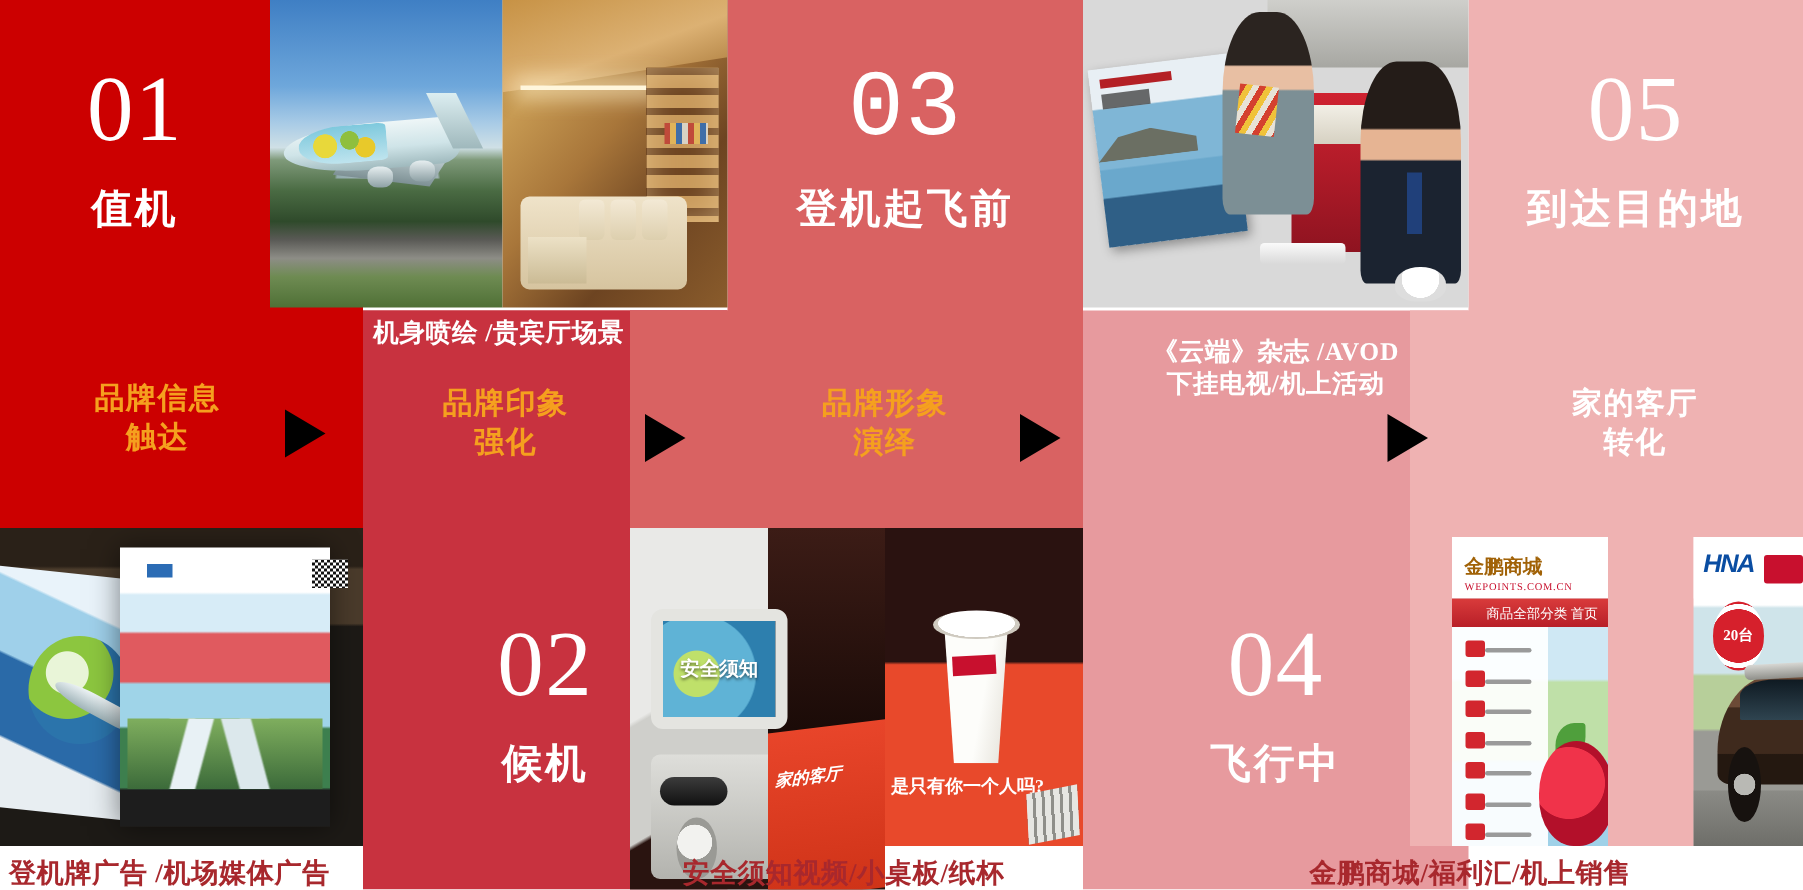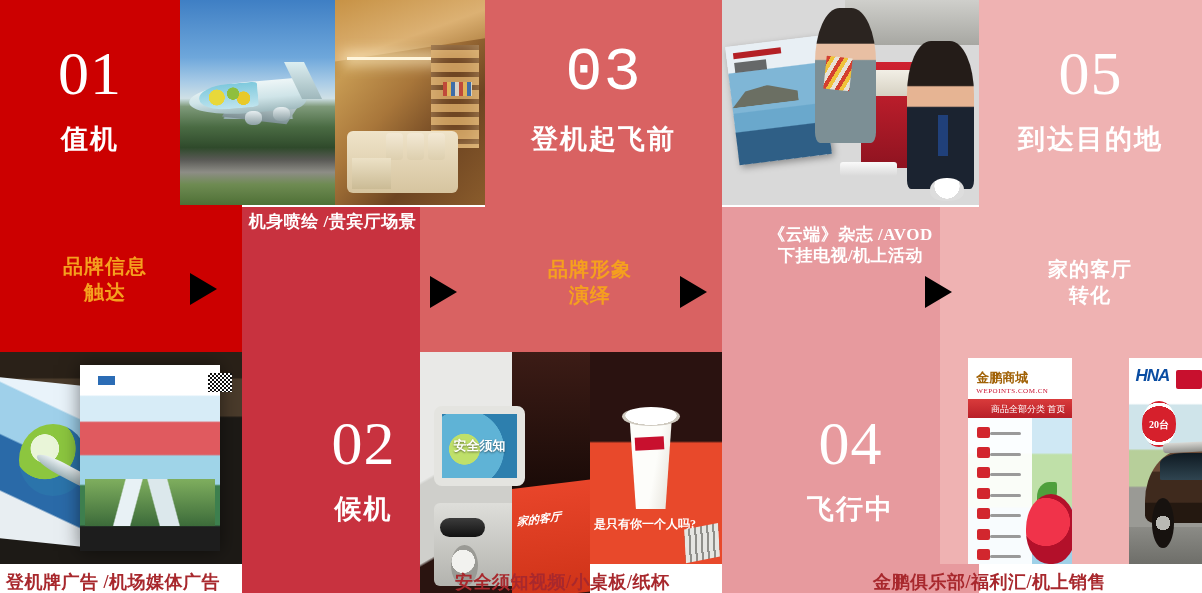--- a/index.html
+++ b/index.html
@@ -582,20 +582,24 @@
   </div>
   <div class="benefit orange" style="left:30px; top:253px; width:150px;">
     <div>品牌信息</div>
     <div>触达</div>
   </div>
   <div class="arrow" style="left:190px; top:273px;"></div>
 
   <div class="img-caption" style="left:180px; top:211px; width:305px;">
     <div>机身喷绘 /贵宾厅场景</div>
   </div>
+  <div class="benefit orange" style="left:262px; top:256px; width:150px;">
+    <div>品牌印象</div>
+    <div>强化</div>
+  </div>
   <div class="arrow" style="left:430px; top:276px;"></div>
 
   <div style="position:absolute; left:242px; top:352px; width:243px;">
     <div class="num" style="top:60px;">02</div>
     <div class="stage-label" style="top:143px;">候机</div>
   </div>
 
   <div style="position:absolute; left:485px; top:0px; width:237px;">
     <div class="num" style="top:42px;font-family:Liberation Mono, monospace;">03</div>
     <div class="stage-label" style="top:125px;">登机起飞前</div>
@@ -621,15 +625,15 @@
     <div class="num" style="top:42px;">05</div>
     <div class="stage-label" style="top:125px;">到达目的地</div>
   </div>
   <div class="benefit white" style="left:1015px; top:256px; width:150px;">
     <div>家的客厅</div>
     <div>转化</div>
   </div>
 
   <div class="bottom-caption" style="left:6px; top:570px;">登机牌广告 /机场媒体广告</div>
   <div class="bottom-caption" style="left:455px; top:570px;">安全须知视频/小桌板/纸杯</div>
-  <div class="bottom-caption" style="left:873px; top:570px;">金鹏俱乐部/福利汇/机上销售</div>
+  <div class="bottom-caption" style="left:873px; top:570px;">金鹏商城/福利汇/机上销售</div>
 
 </div>
 
 </body></html>

